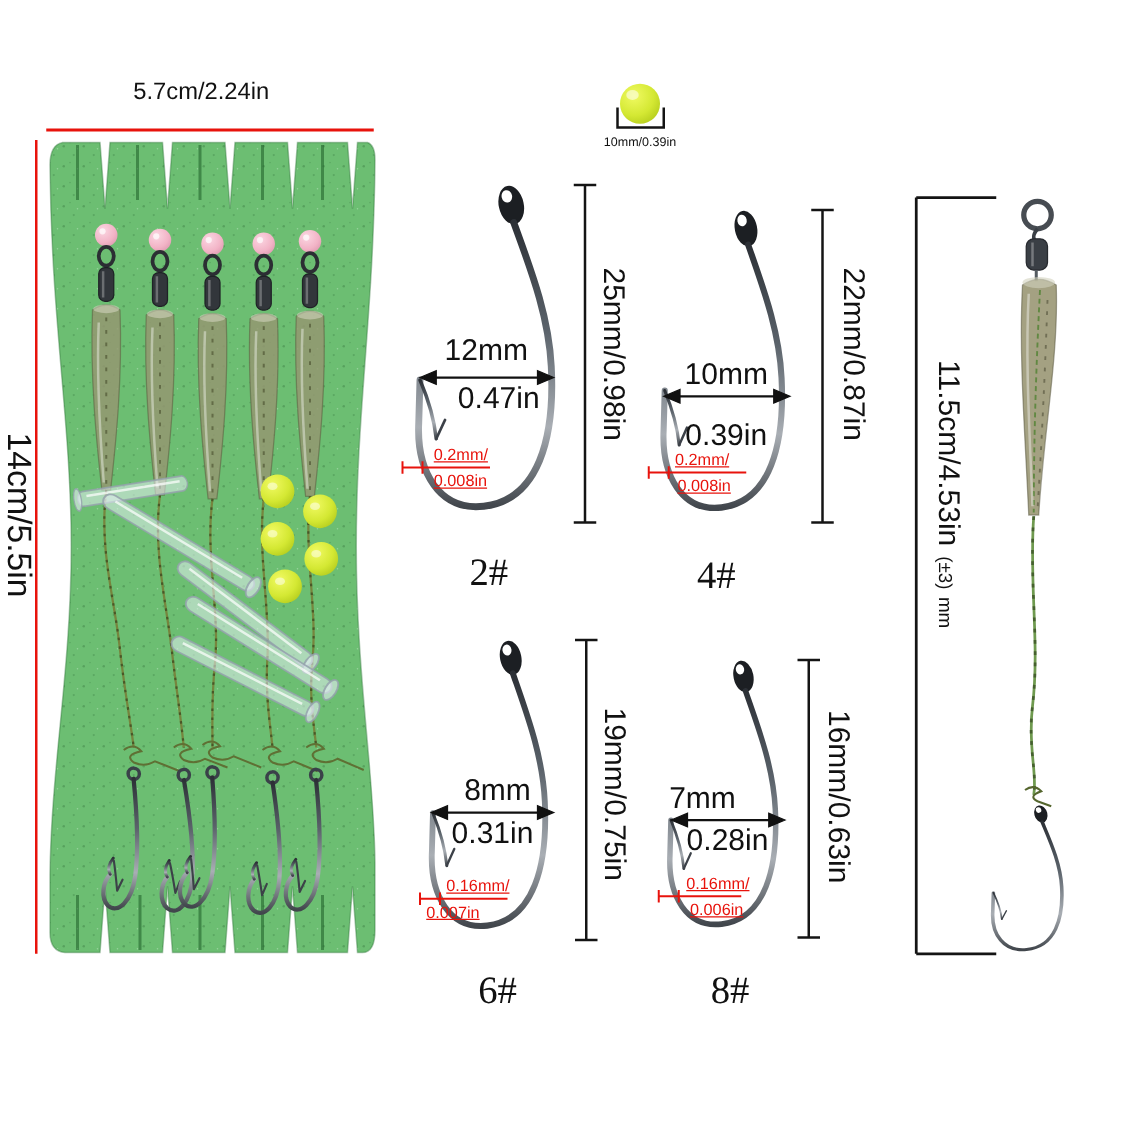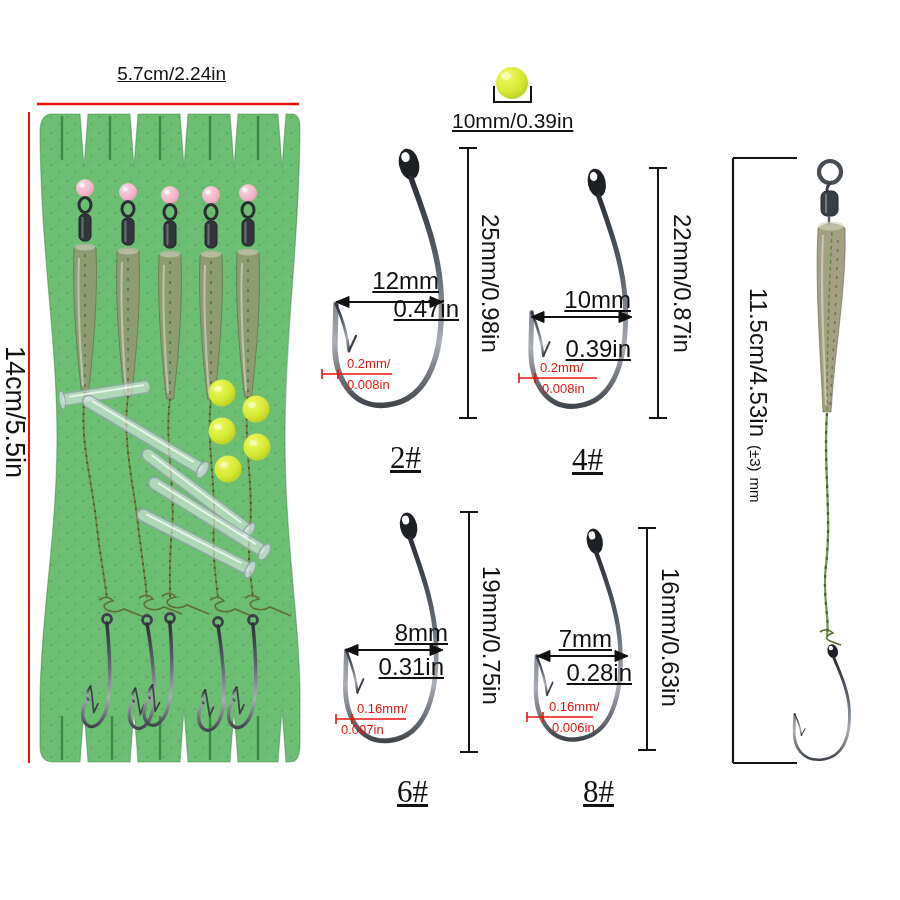--- a/index.html
+++ b/index.html
@@ -1,27 +1,27 @@
 <!DOCTYPE html>
 <html><head>
 <meta charset="utf-8">
 <style>
   html,body{margin:0;padding:0;}
   body{width:900px;height:900px;position:relative;background:#ffffff;overflow:hidden;
        font-family:"Liberation Sans", sans-serif;color:#111;}
   svg.art{position:absolute;left:0;top:0;}
   .lbl{position:absolute;white-space:nowrap;line-height:1.05;}
-  .ctr{text-align:right;text-decoration:underline;}
+  .ctr{text-align:center;}
   .vtext{position:absolute;white-space:nowrap;transform:rotate(90deg);transform-origin:0 0;line-height:1;}
   .dim-top{font-size:19px;}
   .dim-left{font-size:27px;}
-  .bead-lbl{font-size:21px;}
+  .bead-lbl{font-size:10px;}
   .gap{font-size:24px;}
   .hook-len{font-size:24px;}
-  .wire{font-size:13px;color:#e8130c;line-height:1.2;}
+  .wire{font-size:13px;color:#e8130c;line-height:1.2;text-decoration:underline;}
   .size-lbl{font-family:"Liberation Serif", serif;font-size:31px;font-weight:400;}
   .rig-len{font-size:24px;}
   .rig-tol{font-size:15px;margin-left:8px;}
   .rig-unit{font-size:15px;margin-left:6px;}
 </style>
 </head>
 <body>
 
 <svg class="art" width="900" height="900" viewBox="0 0 900 900">
   <defs>
@@ -293,21 +293,21 @@
 </svg>
 
 <div class="lbl ctr dim-top" style="left:96px;top:64px;width:130px;">5.7cm/2.24in</div>
 
 <div class="vtext dim-left" style="left:28px;top:346px;">14cm/5.5in</div>
 
 <div class="lbl ctr bead-lbl" style="left:452px;top:110px;width:120px;">10mm/0.39in</div>
 
 <div class="vtext hook-len" style="left:502px;top:214px;">25mm/0.98in</div>
 <div class="lbl ctr gap" style="left:339px;top:268px;width:100px;">12mm</div>
-<div class="lbl ctr gap" style="left:339px;top:296px;width:120px;">0.47in</div>
+<div class="lbl ctr gap" style="left:339px;top:306px;width:120px;">0.47in</div>
 <div class="lbl wire" style="left:347px;top:356px;">0.2mm/</div>
 <div class="lbl wire" style="left:347px;top:377px;">0.008in</div>
 <div class="lbl ctr size-lbl" style="left:361px;top:442px;width:60px;">2#</div>
 
 <div class="vtext hook-len" style="left:694px;top:214px;">22mm/0.87in</div>
 <div class="lbl ctr gap" style="left:531px;top:287px;width:100px;">10mm</div>
 <div class="lbl ctr gap" style="left:531px;top:336px;width:100px;">0.39in</div>
 <div class="lbl wire" style="left:540px;top:360px;">0.2mm/</div>
 <div class="lbl wire" style="left:542px;top:381px;">0.008in</div>
 <div class="lbl ctr size-lbl" style="left:543px;top:444px;width:60px;">4#</div>

